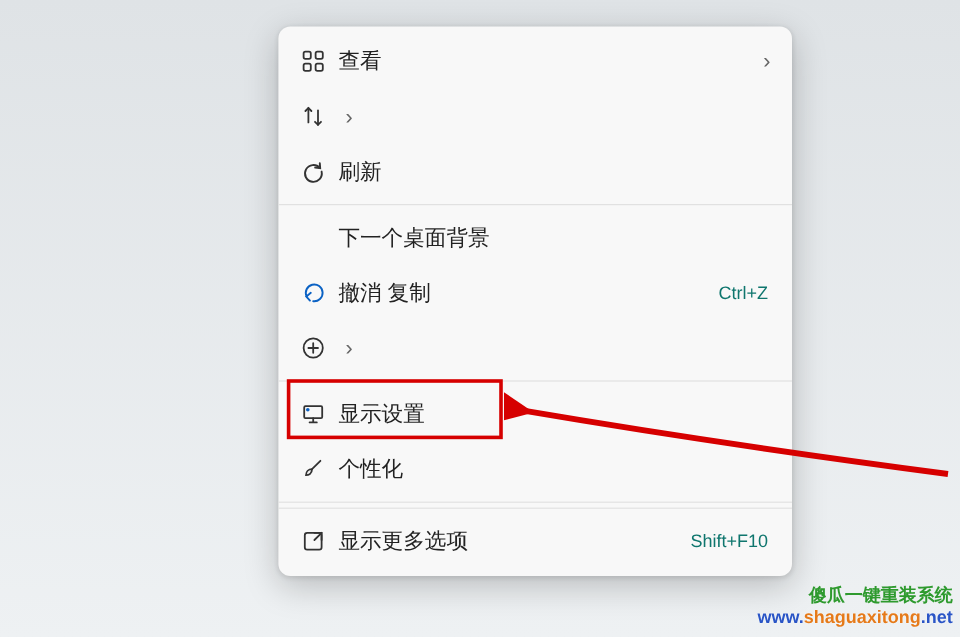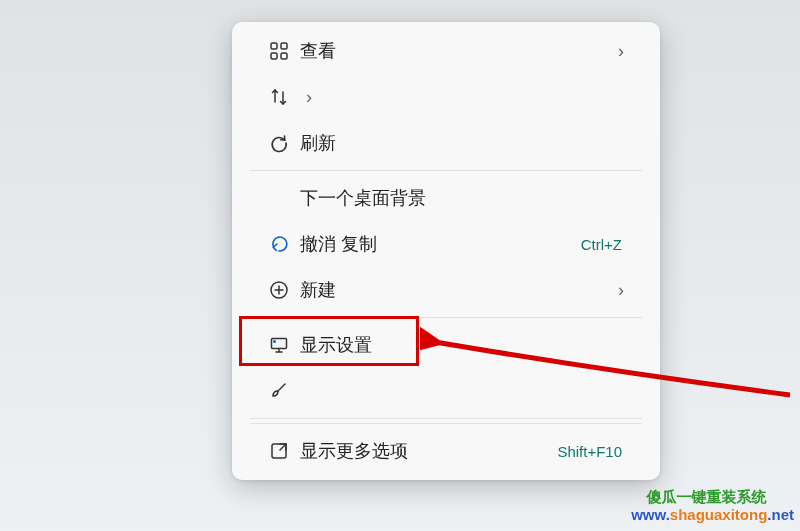--- a/index.html
+++ b/index.html
@@ -12,21 +12,21 @@
     overflow: hidden;
   }
   .context-menu {
     position: absolute;
     left: 232px;
     top: 22px;
     width: 428px;
     background: #f8f8f8;
     border-radius: 10px;
     box-shadow: 0 8px 28px rgba(0,0,0,0.22), 0 1px 4px rgba(0,0,0,0.10);
-    padding: 6px 18px;
+    padding: 6px 0;
   }
   .menu-item {
     display: flex;
     align-items: center;
     height: 46px;
     padding: 0 18px 0 14px;
     cursor: default;
     position: relative;
   }
   .menu-item .icon {
@@ -78,21 +78,21 @@
   }
   .watermark {
     position: absolute;
     right: 6px;
     bottom: 6px;
     text-align: right;
     font-size: 15px;
     line-height: 1.25;
     pointer-events: none;
   }
-  .watermark .line1 { color: #2e9a2e; font-weight: 600; text-align: center; }
+  .watermark .line1 { color: #2e9a2e; font-weight: 600; }
   .watermark .line2 { color: #2a55c6; font-weight: 600; text-shadow: 0 0 1px #fff; margin-left: 12px; }
   .watermark .orange { color: #e57a1a; }
 </style>
 </head>
 <body>
 
 <div class="context-menu">
 
   <div class="menu-item">
     <span class="icon">
@@ -146,21 +146,20 @@
     <span class="accel">Ctrl+Z</span>
   </div>
 
   <div class="menu-item">
     <span class="icon">
       <svg width="20" height="20" viewBox="0 0 20 20" fill="none" stroke="#333" stroke-width="1.5" stroke-linecap="round">
         <circle cx="10" cy="10" r="8"></circle>
           <path d="M10 6 L10 14 M6 10 L14 10"></path>
       </svg>
     </span>
-    <span class="label">新建</span>
     <span class="chevron">›</span>
   </div>
 
   <div class="separator"></div>
 
   <div class="menu-item">
     <span class="icon">
       <svg width="20" height="20" viewBox="0 0 20 20" fill="none" stroke="#333" stroke-width="1.5">
         <rect x="2.5" y="3.5" width="15" height="10" rx="1"></rect>
         <path d="M7 17 L13 17 M10 13.5 L10 17" stroke-linecap="round"></path>
@@ -170,20 +169,21 @@
     <span class="label">显示设置</span>
   </div>
 
   <div class="menu-item">
     <span class="icon">
       <svg width="20" height="20" viewBox="0 0 20 20" fill="none" stroke="#333" stroke-width="1.5" stroke-linecap="round">
         <path d="M16 3 L9 10"></path>
           <path d="M9 10 C6 10 4 12 4 15 C6 15 9 14 9 10 Z" fill="#333" fill-opacity="0.05"></path>
       </svg>
     </span>
+    <span class="label">个性化</span>
   </div>
 
   <div class="separator"></div>
 
 
   <div class="separator"></div>
 
   <div class="menu-item">
     <span class="icon">
       <svg width="20" height="20" viewBox="0 0 20 20" fill="none" stroke="#333" stroke-width="1.5">

